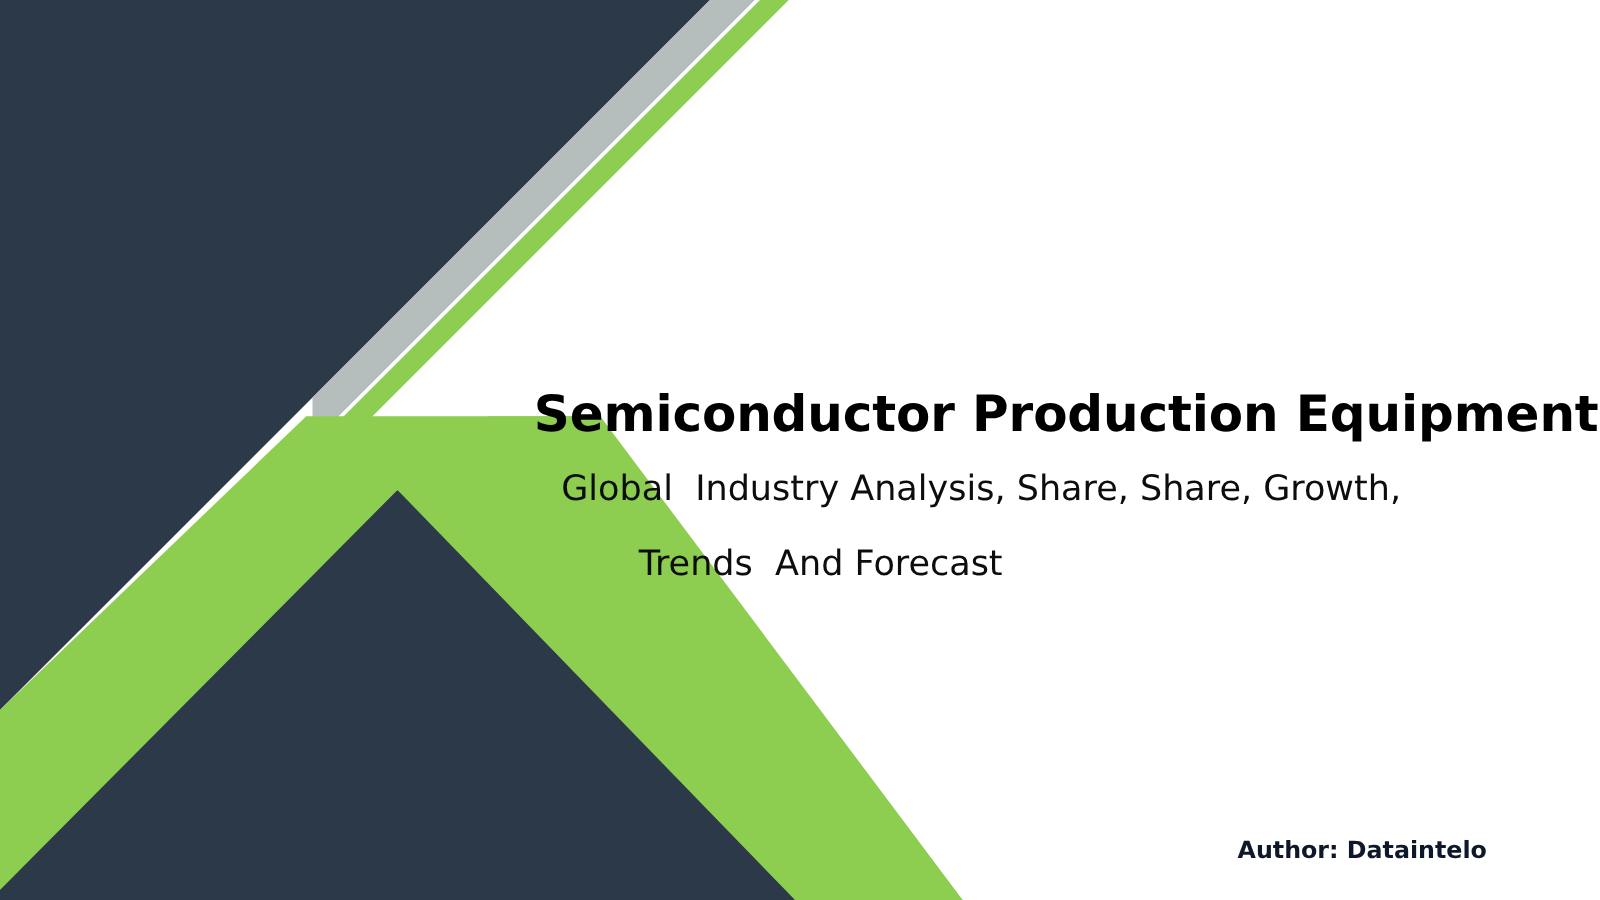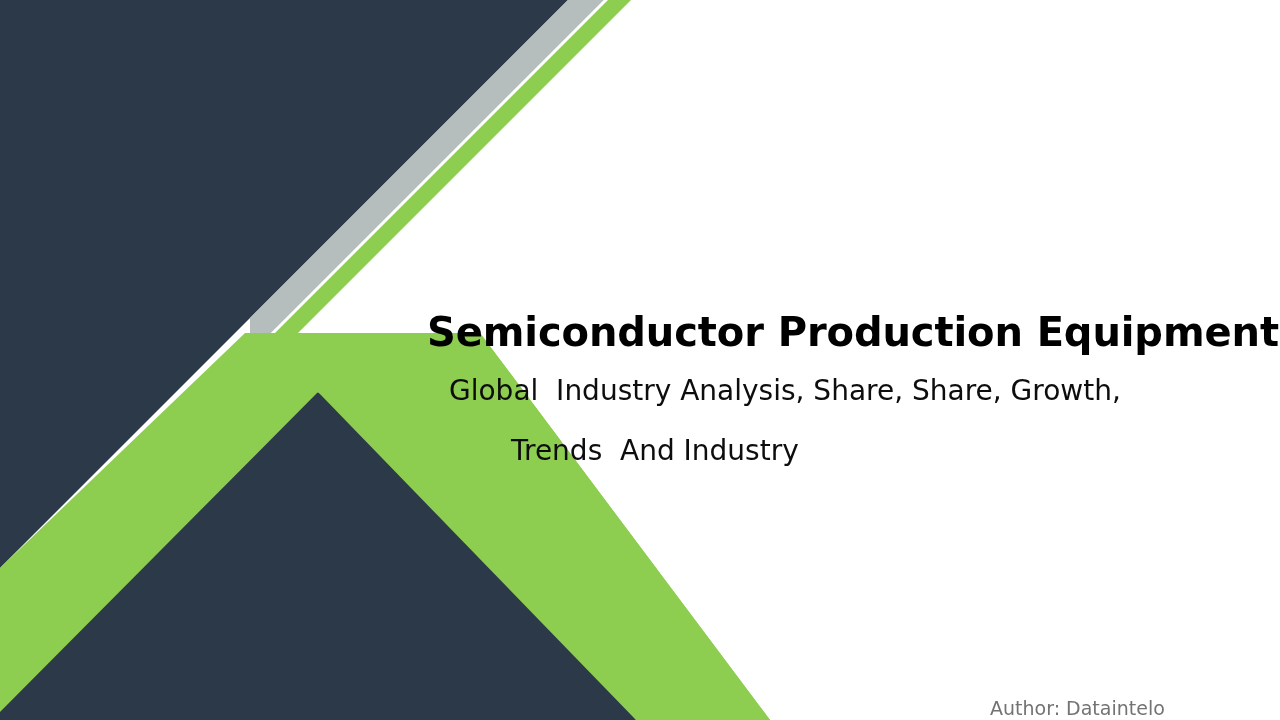--- a/index.html
+++ b/index.html
@@ -62,23 +62,22 @@
     color: #0d0d0d;
     font-weight: normal;
   }
   #author-credit {
     position: absolute;
     left: 990px;
     top: 671px;
     white-space: pre;
     font-size: 19px;
     line-height: 1.0;
-    color: #737373;
-    font-weight: normal;
-    margin-top: 28px;
+    color: #0f172a;
+    font-weight: bold;
   }
 </style>
 </head>
 <body>
 
 <div id="slide">
 
   <svg id="bg-art" viewBox="0 0 1280 720" preserveAspectRatio="none">
 
     <rect x="0" y="0" width="1280" height="720" fill="#FFFFFF"></rect>
@@ -100,19 +99,19 @@
     <polygon points="390,333 480,333 770,720 636,720" fill="#8DCE50"></polygon>
 
   </svg>
 
   <div class="text-layer">
 
     <div id="slide-title">Semiconductor Production Equipment M</div>
 
     <div id="subtitle-line-1">Global  Industry Analysis, Share, Share, Growth,</div>
 
-    <div id="subtitle-line-2">Trends  And Industry</div>
+    <div id="subtitle-line-2">Trends  And Forecast</div>
 
     <div id="author-credit">Author: Dataintelo</div>
 
   </div>
 
 </div>
 
 </body></html>

